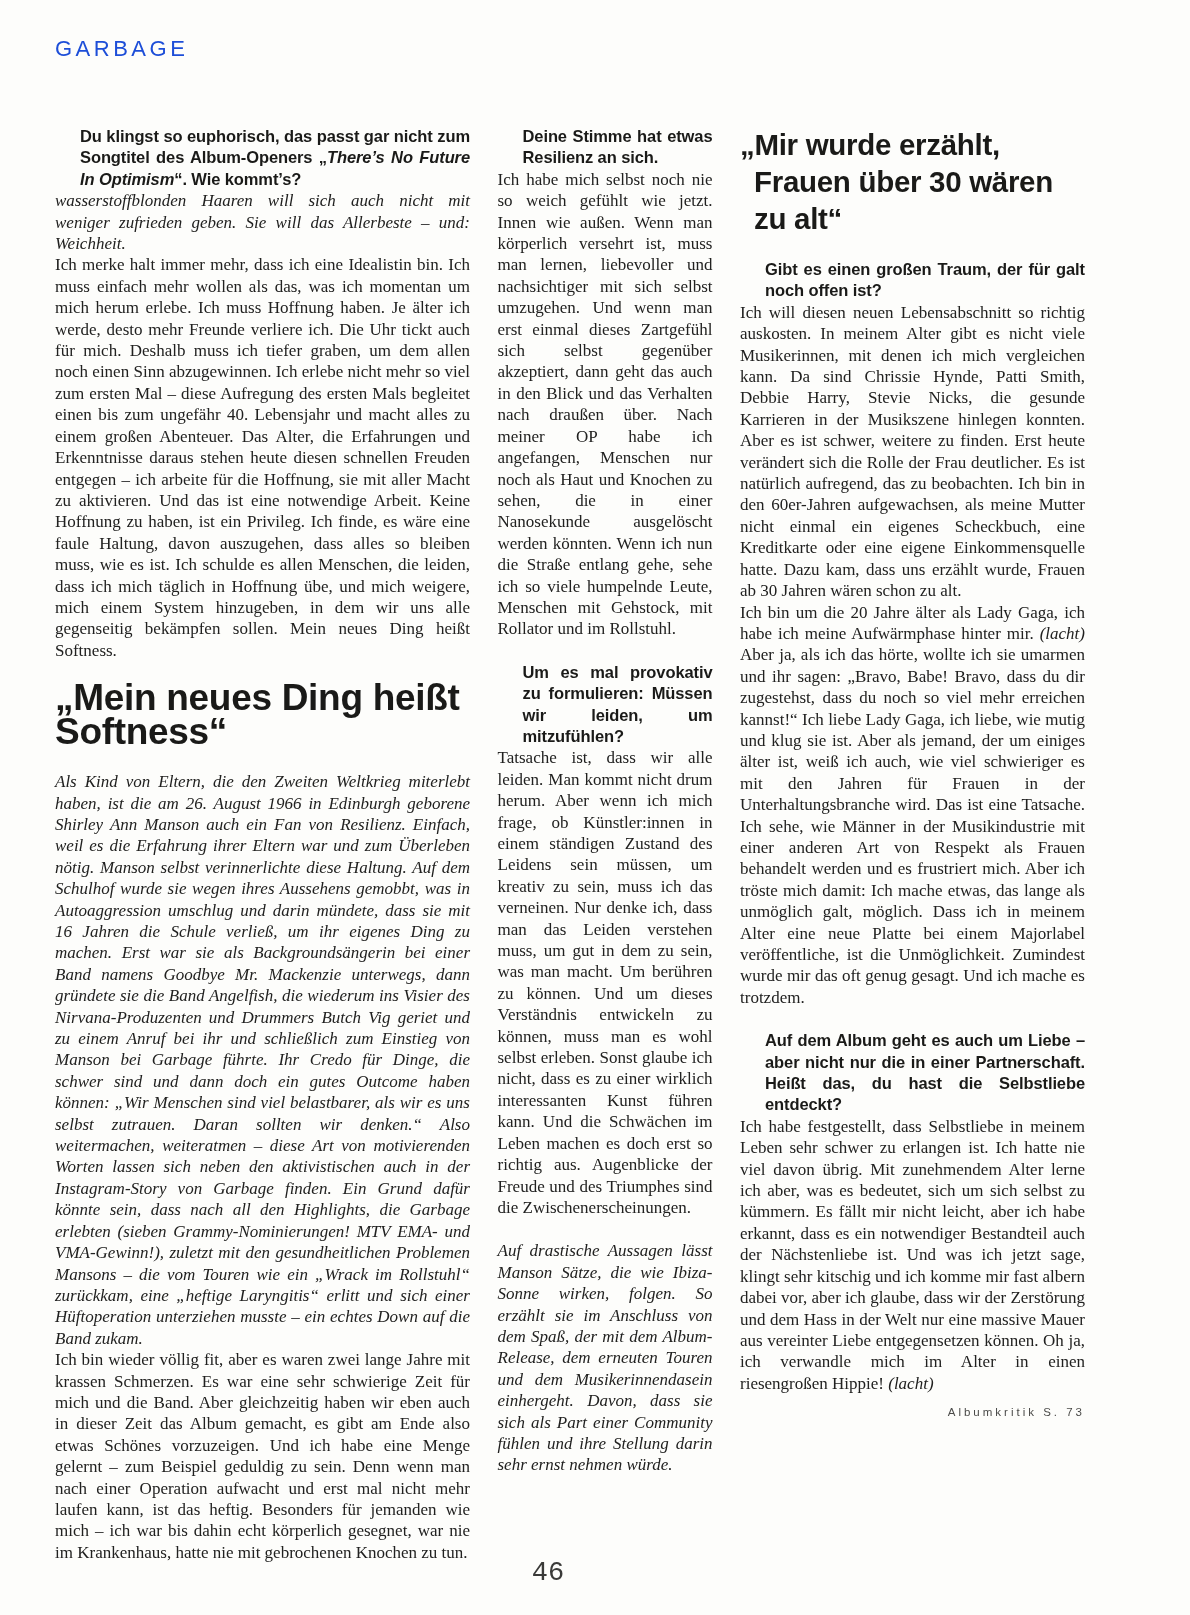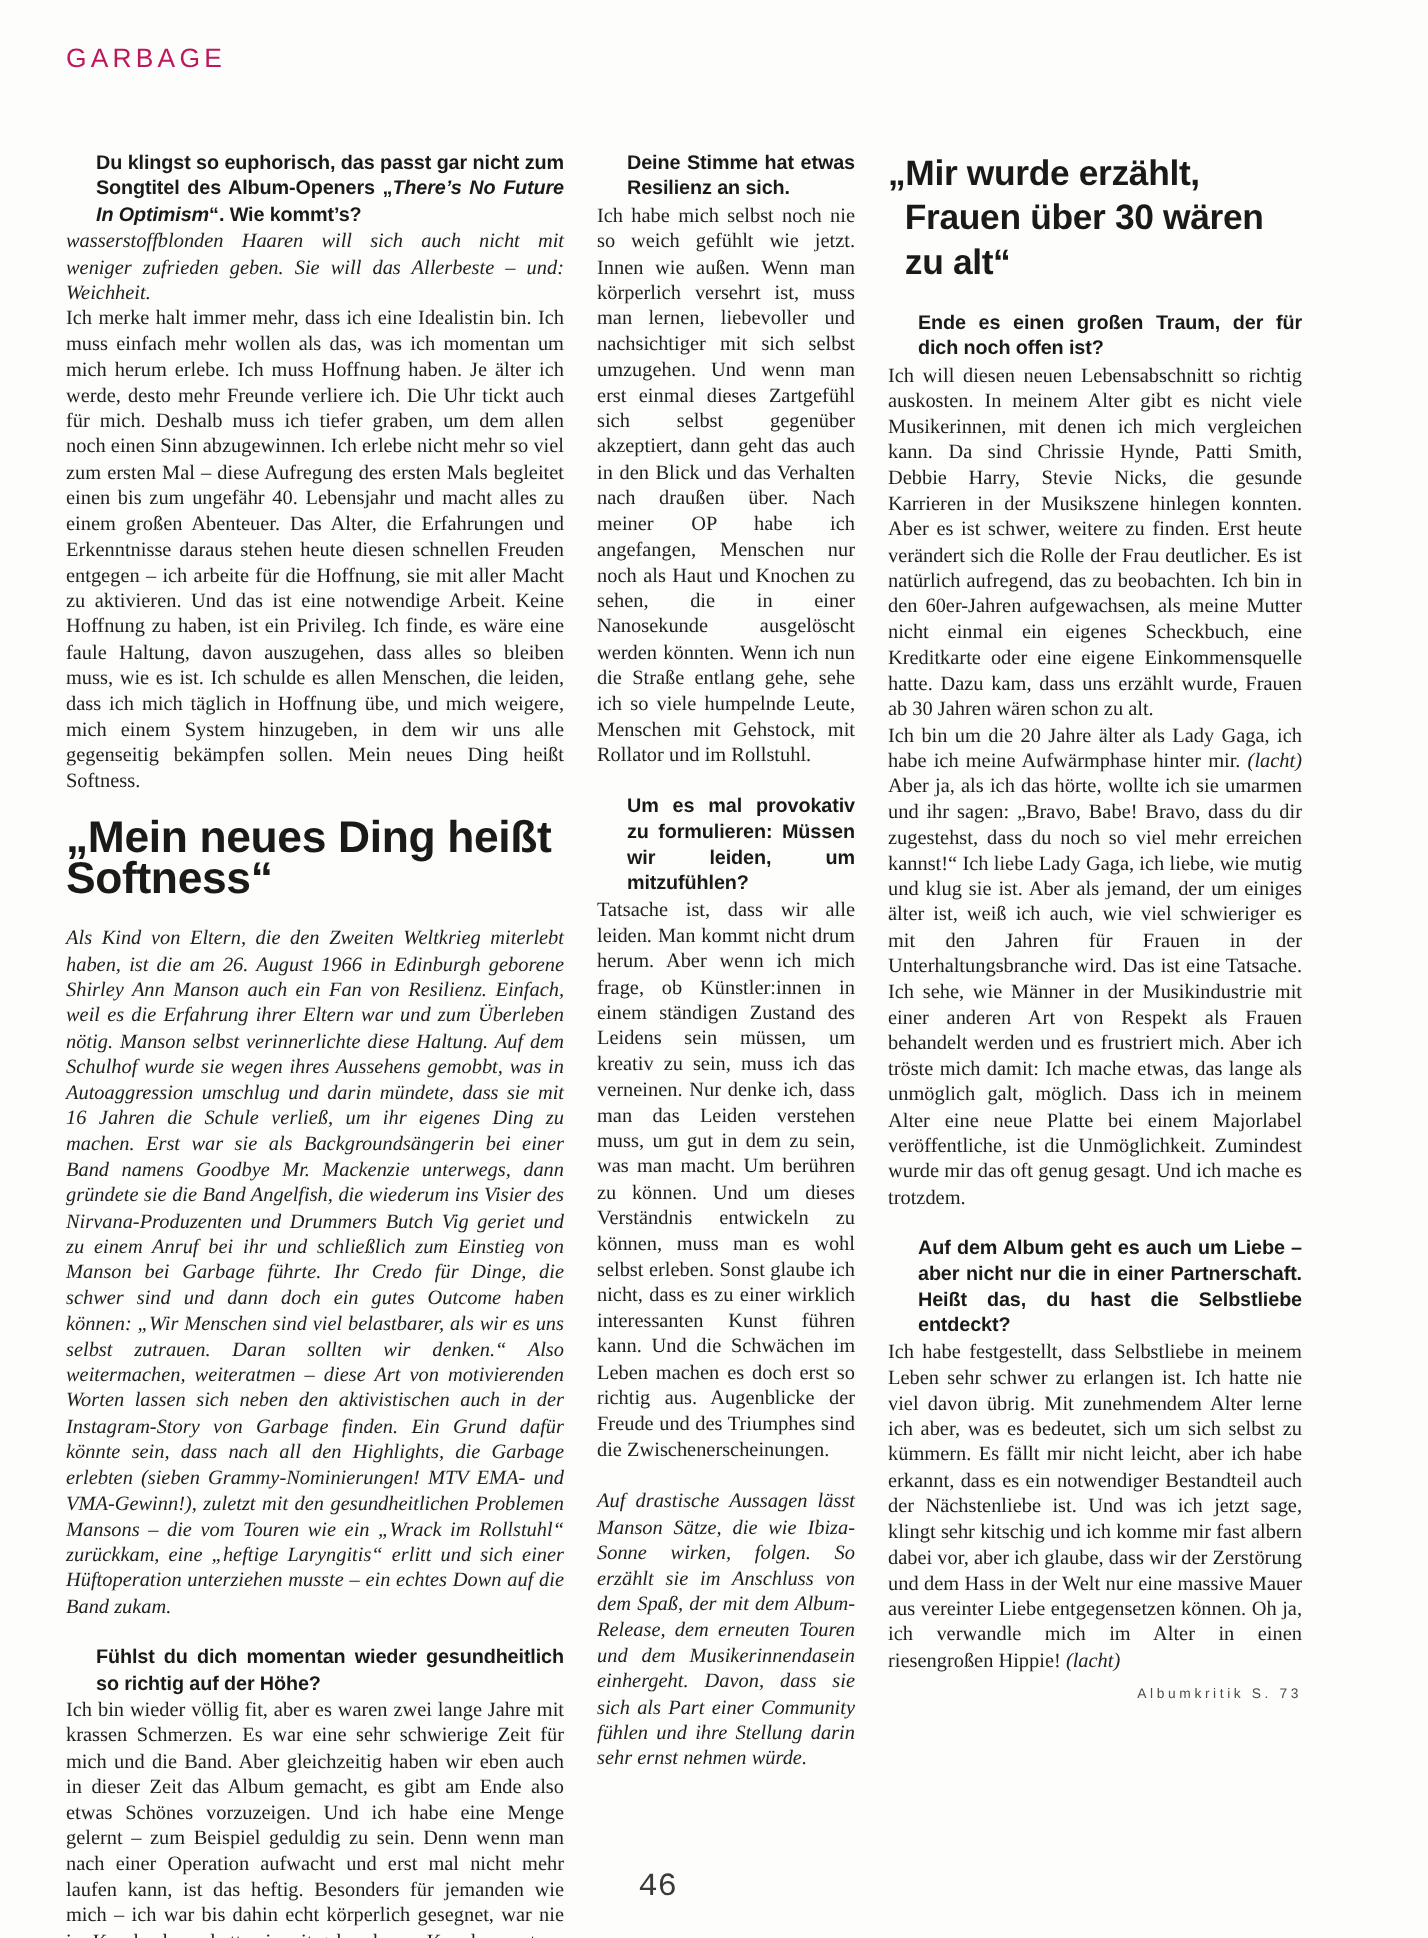--- a/index.html
+++ b/index.html
@@ -14,21 +14,21 @@
     background: #fdfdfb;
     overflow: hidden;
   }
   .masthead {
     position: absolute;
     top: 36px;
     left: 55px;
     font-family: "Liberation Sans", sans-serif;
     font-size: 22px;
     letter-spacing: 3.5px;
-    color: #be185d;
+    color: #1d4ed8;
   }
   .columns {
     position: absolute;
     top: 126px;
     left: 55px;
     width: 1030px;
     display: grid;
     grid-template-columns: 415px 215px 345px;
     column-gap: 27.5px;
   }
@@ -104,33 +104,32 @@
 
 <div class="page">
   <div class="masthead">GARBAGE</div>
   <div class="columns">
     <div class="col col1">
         <div class="para question"><span>Du klingst so euphorisch, das passt gar nicht zum Songtitel des Album-Openers „</span><span class="it">There’s No Future In Optimism</span><span>“. Wie kommt’s?</span></div>
         <div class="para italic lede">wasserstoffblonden Haaren will sich auch nicht mit weniger zufrieden geben. Sie will das Allerbeste – und: Weichheit.</div>
         <div class="para answer">Ich merke halt immer mehr, dass ich eine Idealistin bin. Ich muss einfach mehr wollen als das, was ich momentan um mich herum erlebe. Ich muss Hoffnung haben. Je älter ich werde, desto mehr Freunde verliere ich. Die Uhr tickt auch für mich. Deshalb muss ich tiefer graben, um dem allen noch einen Sinn abzugewinnen. Ich erlebe nicht mehr so viel zum ersten Mal – diese Aufregung des ersten Mals begleitet einen bis zum ungefähr 40. Lebensjahr und macht alles zu einem großen Abenteuer. Das Alter, die Erfahrungen und Erkenntnisse daraus stehen heute diesen schnellen Freuden entgegen – ich arbeite für die Hoffnung, sie mit aller Macht zu aktivieren. Und das ist eine notwendige Arbeit. Keine Hoffnung zu haben, ist ein Privileg. Ich finde, es wäre eine faule Haltung, davon auszugehen, dass alles so bleiben muss, wie es ist. Ich schulde es allen Menschen, die leiden, dass ich mich täglich in Hoffnung übe, und mich weigere, mich einem System hinzugeben, in dem wir uns alle gegenseitig bekämpfen sollen. Mein neues Ding heißt Softness.</div>
         <div class="heading-1">„Mein neues Ding heißt Softness“</div>
         <div class="para italic narration">Als Kind von Eltern, die den Zweiten Weltkrieg miterlebt haben, ist die am 26. August 1966 in Edinburgh geborene Shirley Ann Manson auch ein Fan von Resilienz. Einfach, weil es die Erfahrung ihrer Eltern war und zum Überleben nötig. Manson selbst verinnerlichte diese Haltung. Auf dem Schulhof wurde sie wegen ihres Aussehens gemobbt, was in Autoaggression umschlug und darin mündete, dass sie mit 16 Jahren die Schule verließ, um ihr eigenes Ding zu machen. Erst war sie als Backgroundsängerin bei einer Band namens Goodbye Mr. Mackenzie unterwegs, dann gründete sie die Band Angelfish, die wiederum ins Visier des Nirvana-Produzenten und Drummers Butch Vig geriet und zu einem Anruf bei ihr und schließlich zum Einstieg von Manson bei Garbage führte. Ihr Credo für Dinge, die schwer sind und dann doch ein gutes Outcome haben können: „Wir Menschen sind viel belastbarer, als wir es uns selbst zutrauen. Daran sollten wir denken.“ Also weitermachen, weiteratmen – diese Art von motivierenden Worten lassen sich neben den aktivistischen auch in der Instagram-Story von Garbage finden. Ein Grund dafür könnte sein, dass nach all den Highlights, die Garbage erlebten (sieben Grammy-Nominierungen! MTV EMA- und VMA-Gewinn!), zuletzt mit den gesundheitlichen Problemen Mansons – die vom Touren wie ein „Wrack im Rollstuhl“ zurückkam, eine „heftige Laryngitis“ erlitt und sich einer Hüftoperation unterziehen musste – ein echtes Down auf die Band zukam.</div>
-        <div class="para question">Fühlst du dich momentan wieder gesundheitlich so richtig auf der Höhe?</div>
         <div class="para answer">Ich bin wieder völlig fit, aber es waren zwei lange Jahre mit krassen Schmerzen. Es war eine sehr schwierige Zeit für mich und die Band. Aber gleichzeitig haben wir eben auch in dieser Zeit das Album gemacht, es gibt am Ende also etwas Schönes vorzuzeigen. Und ich habe eine Menge gelernt – zum Beispiel geduldig zu sein. Denn wenn man nach einer Operation aufwacht und erst mal nicht mehr laufen kann, ist das heftig. Besonders für jemanden wie mich – ich war bis dahin echt körperlich gesegnet, war nie im Krankenhaus, hatte nie mit gebrochenen Knochen zu tun.</div>
       </div>
     <div class="col col2">
         <div class="para question">Deine Stimme hat etwas Resilienz an sich.</div>
         <div class="para answer">Ich habe mich selbst noch nie so weich gefühlt wie jetzt. Innen wie außen. Wenn man körperlich versehrt ist, muss man lernen, liebevoller und nachsichtiger mit sich selbst umzugehen. Und wenn man erst einmal dieses Zartgefühl sich selbst gegenüber akzeptiert, dann geht das auch in den Blick und das Verhalten nach draußen über. Nach meiner OP habe ich angefangen, Menschen nur noch als Haut und Knochen zu sehen, die in einer Nanosekunde ausgelöscht werden könnten. Wenn ich nun die Straße entlang gehe, sehe ich so viele humpelnde Leute, Menschen mit Gehstock, mit Rollator und im Rollstuhl.</div>
         <div class="para question">Um es mal provokativ zu formulieren: Müssen wir leiden, um mitzufühlen?</div>
         <div class="para answer">Tatsache ist, dass wir alle leiden. Man kommt nicht drum herum. Aber wenn ich mich frage, ob Künstler:innen in einem ständigen Zustand des Leidens sein müssen, um kreativ zu sein, muss ich das verneinen. Nur denke ich, dass man das Leiden verstehen muss, um gut in dem zu sein, was man macht. Um berühren zu können. Und um dieses Verständnis entwickeln zu können, muss man es wohl selbst erleben. Sonst glaube ich nicht, dass es zu einer wirklich interessanten Kunst führen kann. Und die Schwächen im Leben machen es doch erst so richtig aus. Augenblicke der Freude und des Triumphes sind die Zwischenerscheinungen.</div>
         <div class="para italic narration">Auf drastische Aussagen lässt Manson Sätze, die wie Ibiza-Sonne wirken, folgen. So erzählt sie im Anschluss von dem Spaß, der mit dem Album-Release, dem erneuten Touren und dem Musikerinnendasein einhergeht. Davon, dass sie sich als Part einer Community fühlen und ihre Stellung darin sehr ernst nehmen würde.</div>
       </div>
     <div class="col col3">
         <div class="headline-quote">„Mir wurde erzählt, Frauen über 30 wären zu alt“</div>
-        <div class="para question">Ende es einen großen Traum, der für dich noch offen ist?</div>
+        <div class="para question">Gibt es einen großen Traum, der für galt noch offen ist?</div>
         <div class="para answer">Ich will diesen neuen Lebensabschnitt so richtig auskosten. In meinem Alter gibt es nicht viele Musikerinnen, mit denen ich mich vergleichen kann. Da sind Chrissie Hynde, Patti Smith, Debbie Harry, Stevie Nicks, die gesunde Karrieren in der Musikszene hinlegen konnten. Aber es ist schwer, weitere zu finden. Erst heute verändert sich die Rolle der Frau deutlicher. Es ist natürlich aufregend, das zu beobachten. Ich bin in den 60er-Jahren aufgewachsen, als meine Mutter nicht einmal ein eigenes Scheckbuch, eine Kreditkarte oder eine eigene Einkommensquelle hatte. Dazu kam, dass uns erzählt wurde, Frauen ab 30 Jahren wären schon zu alt.</div>
         <div class="para answer"><span>Ich bin um die 20 Jahre älter als Lady Gaga, ich habe ich meine Aufwärmphase hinter mir. </span><span class="it">(lacht)</span><span> Aber ja, als ich das hörte, wollte ich sie umarmen und ihr sagen: „Bravo, Babe! Bravo, dass du dir zugestehst, dass du noch so viel mehr erreichen kannst!“ Ich liebe Lady Gaga, ich liebe, wie mutig und klug sie ist. Aber als jemand, der um einiges älter ist, weiß ich auch, wie viel schwieriger es mit den Jahren für Frauen in der Unterhaltungsbranche wird. Das ist eine Tatsache. Ich sehe, wie Männer in der Musikindustrie mit einer anderen Art von Respekt als Frauen behandelt werden und es frustriert mich. Aber ich tröste mich damit: Ich mache etwas, das lange als unmöglich galt, möglich. Dass ich in meinem Alter eine neue Platte bei einem Majorlabel veröffentliche, ist die Unmöglichkeit. Zumindest wurde mir das oft genug gesagt. Und ich mache es trotzdem.</span></div>
         <div class="para question">Auf dem Album geht es auch um Liebe – aber nicht nur die in einer Partnerschaft. Heißt das, du hast die Selbstliebe entdeckt?</div>
         <div class="para answer"><span>Ich habe festgestellt, dass Selbstliebe in meinem Leben sehr schwer zu erlangen ist. Ich hatte nie viel davon übrig. Mit zunehmendem Alter lerne ich aber, was es bedeutet, sich um sich selbst zu kümmern. Es fällt mir nicht leicht, aber ich habe erkannt, dass es ein notwendiger Bestandteil auch der Nächstenliebe ist. Und was ich jetzt sage, klingt sehr kitschig und ich komme mir fast albern dabei vor, aber ich glaube, dass wir der Zerstörung und dem Hass in der Welt nur eine massive Mauer aus vereinter Liebe entgegensetzen können. Oh ja, ich verwandle mich im Alter in einen riesengroßen Hippie! </span><span class="it">(lacht)</span></div>
         <div class="note">Albumkritik S. 73</div>
       </div>
   </div>
   <div class="folio">46</div>
 </div>
 

